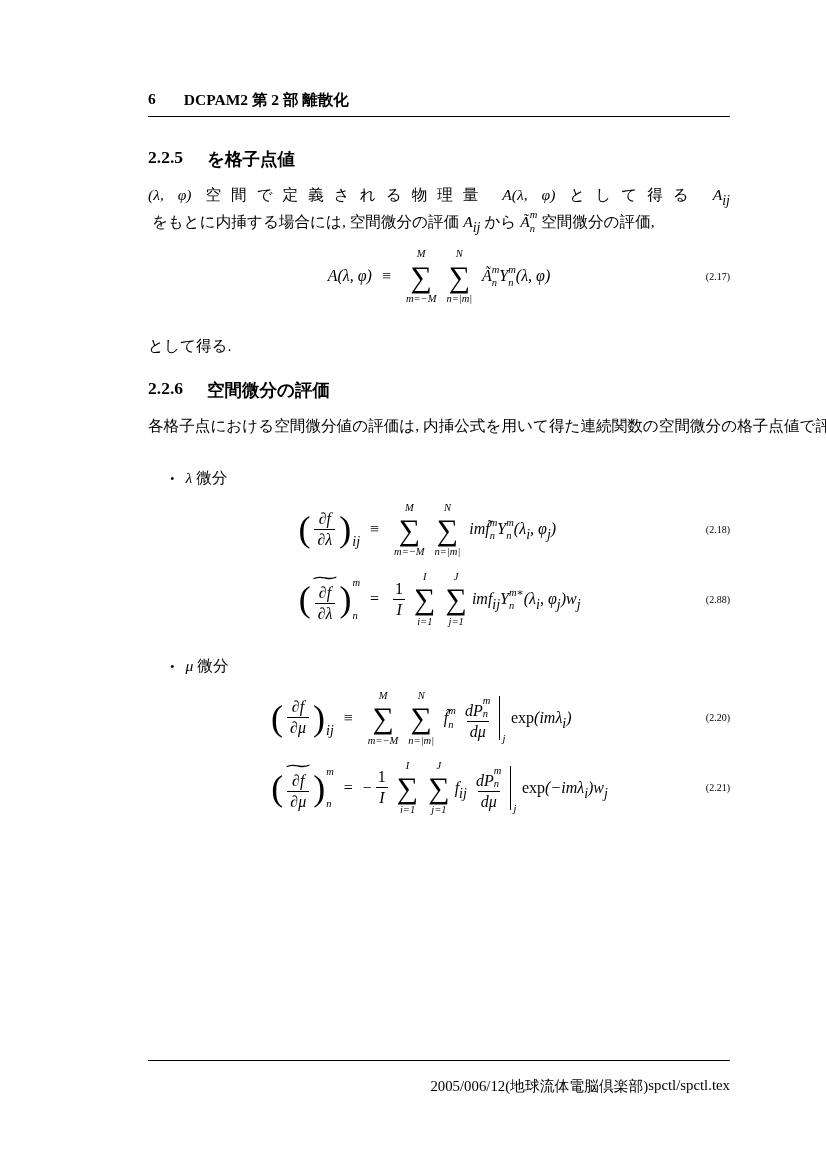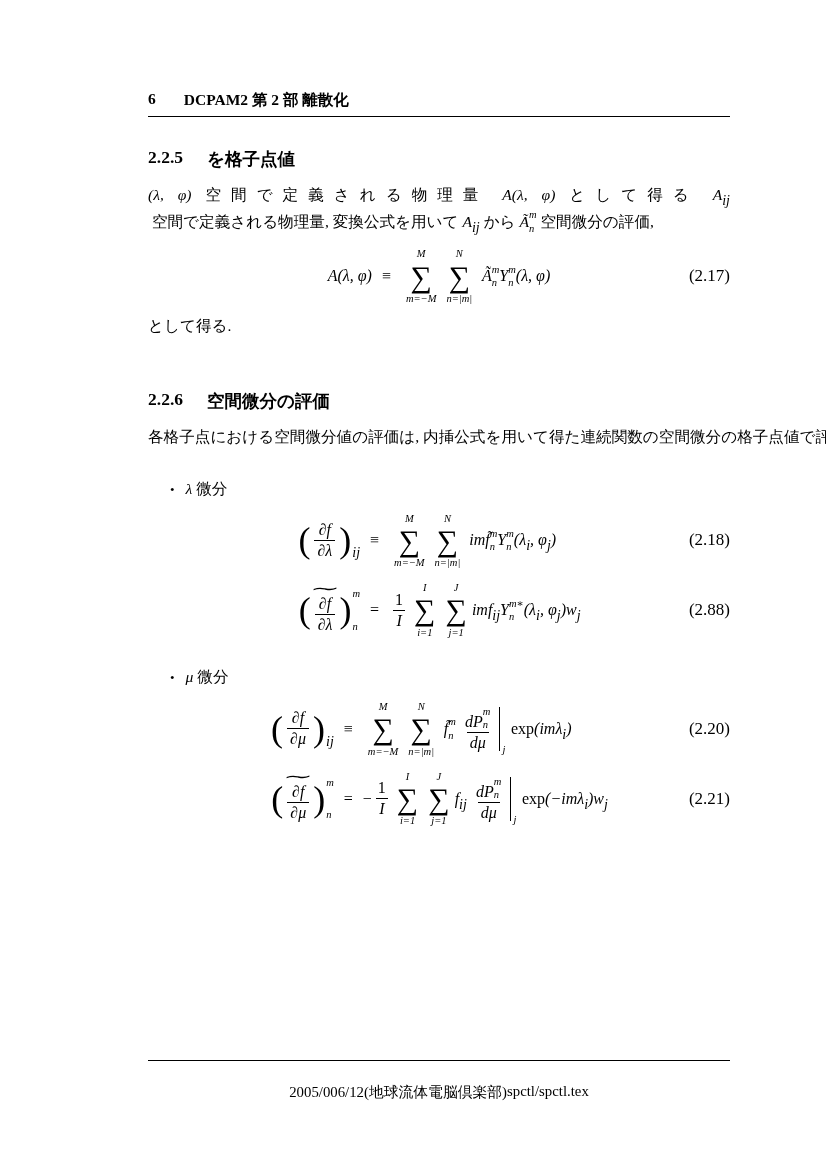--- a/index.html
+++ b/index.html
@@ -13,39 +13,39 @@
 
   
   .runhead { display:flex; justify-content:space-between; align-items:baseline;
              padding-top:90px; font-weight:bold; font-size:15.5px; }
   .runhead .lft { display:flex; gap:28px; }
   .runhead .rgt { display:flex; gap:24px; }
   .rule { border:0; border-top:1.4px solid #000; margin-top:5px; height:0; }
 
   
   .sechead { display:flex; gap:24px; font-weight:bold; font-size:17.5px; margin-top:30px; }
-  .sechead.second { margin-top:50px;text-align:right; }
+  .sechead.second { margin-top:19px;text-align:right; }
 
   
   p.body { font-size:15.6px; line-height:1.68; margin:11px 0 0 0; text-align:justify; }
-  p.after { margin-top:8px; }
+  p.after { margin-top:28px; }
 
   
   .bullet-line { display:flex; align-items:baseline; gap:11px; padding-left:22px;
                  font-size:15.6px; margin-top:28px; }
   .bmark { font-size:13px; }
 
   
   .eqgrid { display:grid; grid-template-columns:1fr auto auto auto 1fr;
             align-items:center; margin-top:12px; row-gap:12px; font-size:16px; }
   .cell { min-height:1px; }
   .cell.lhs { justify-self:end; display:flex; align-items:center; }
   .cell.rel { padding:0 10px; font-style:normal; }
   .cell.rhs { justify-self:start; display:flex; align-items:center; }
-  .cell.num { justify-self:end; font-size:17px; }
+  .cell.num { justify-self:end; font-size:10px; }
 
   
   .mi { font-style:italic; white-space:pre; }
   .mr { font-style:normal; white-space:pre;font-family:Liberation Serif, serif; }
   .msp { display:inline-block; }
   .sum { display:inline-flex; flex-direction:column; align-items:center;
          margin:0 5px; line-height:1; }
   .sum .lim { font-size:10.5px; font-style:italic; line-height:1.25; white-space:pre; }
   .sum .sg { font-size:30px; line-height:1.05; font-style:normal; }
   .fracwrap { display:inline-flex; align-items:center; }
@@ -66,22 +66,22 @@
   .wt { position:relative; display:inline-flex; padding-top:8px; }
   .wt .tld { position:absolute; top:-4px; left:50%;
              transform:translateX(-50%) scale(2.8,1.25);
              font-size:13px; line-height:1; font-style:normal; }
   .ebar { display:inline-flex; align-items:flex-end; border-left:1.2px solid #000;
           height:44px; margin-left:3px; padding-left:2px; }
   .barsub { font-size:10.5px; font-style:italic; position:relative; top:4px; }
 
   
   .foot { position:absolute; left:148px; right:96px; top:1060px;
-          border-top:1.2px solid #000; padding-top:22px;
-          display:flex; justify-content:center; font-size:14.8px; }
+          border-top:1.2px solid #000; padding-top:16px;
+          display:flex; justify-content:flex-end; font-size:14.8px; }
 </style>
 </head>
 <body>
 
 <div class="page">
   <div class="content">
 
     <div class="runhead">
       <div class="lft">
         <span>6</span>
@@ -91,21 +91,21 @@
     <div class="rule"></div>
 
     <div class="sechead">
       <span>2.2.5</span>
       <span>を格子点値</span>
     </div>
 
     <p class="body"><span class="mi">(λ, φ)</span><span class="mr"> 空間で定義される物理量 </span><span class="mi">A(λ, φ)</span><span class="mr"> として得る </span><span class="ss">
           <span class="bse">A</span>
           <span class="sub1">ij</span>
-        </span><span class="mr"> 空間で定義される物理量, 変換公式を用いて </span><span class="ss">
+        </span><span class="mr"> をもとに内挿する場合には, 空間微分の評価 </span><span class="ss">
           <span class="bse">A</span>
           <span class="sub1">ij</span>
         </span><span class="mr"> から </span><span class="ss">
           <span class="bse">Ã</span>
           <span class="sscol">
             <span class="ssup">m</span>
             <span class="ssub">n</span>
           </span>
         </span><span class="mr"> 空間微分の評価,</span></p>
 

